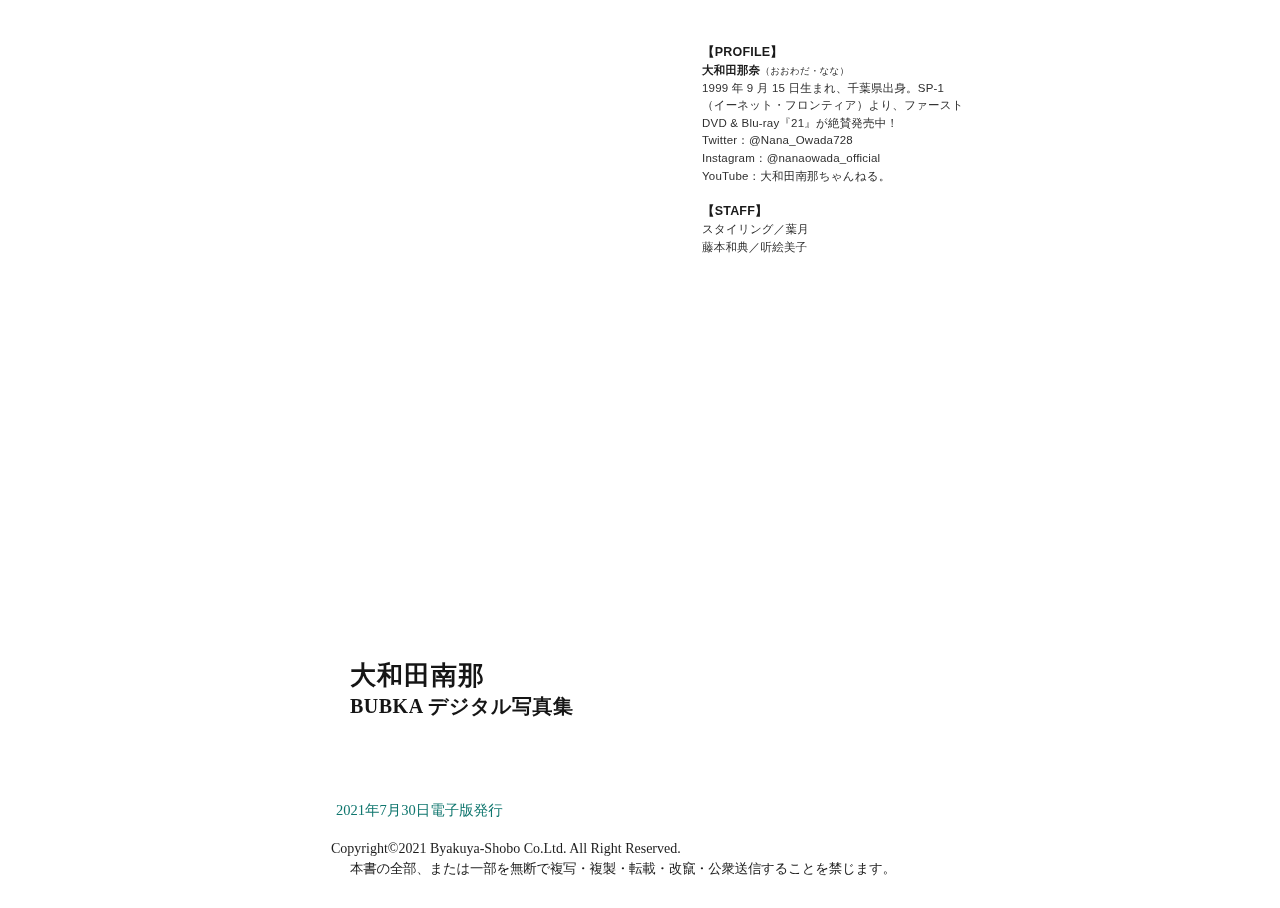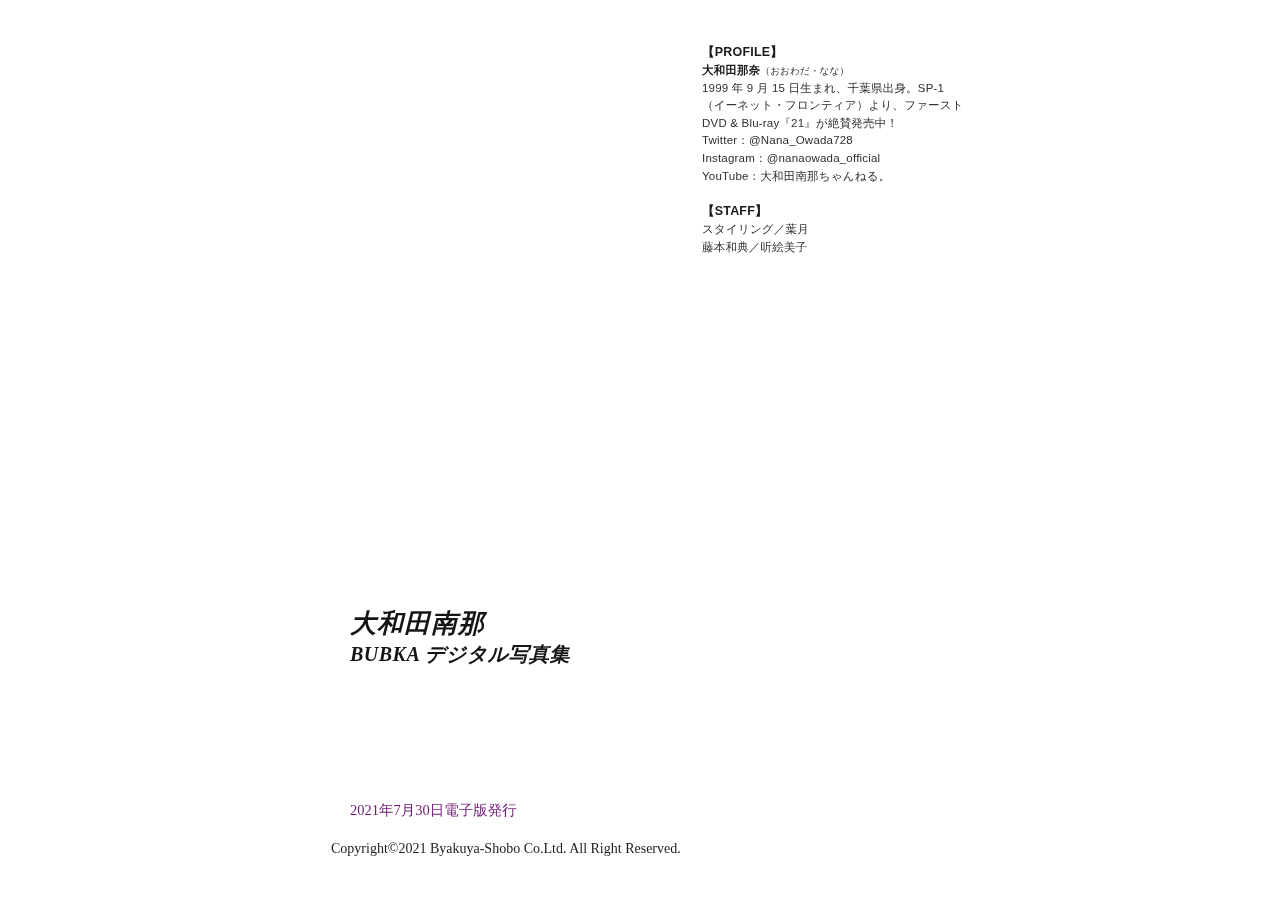--- a/index.html
+++ b/index.html
@@ -45,45 +45,44 @@
   .name-line .reading {
     font-size: 9.5px;
     color: #2e2e2e;
   }
   .spacer { height: 16px; }
 
   
   .title-block {
     position: absolute;
     left: 350px;
-    top: 607px;
+    top: 659px;
     font-family: "Liberation Serif", "DejaVu Serif", serif;
     color: #151515;
     white-space: nowrap;
-    font-style: italic;
   }
   .book-title {
     font-size: 26px;
     font-weight: bold;
     line-height: 33px;
     letter-spacing: 1px;
   }
   .book-sub {
     font-size: 20px;
     font-weight: bold;
     line-height: 29.5px;
     letter-spacing: 0.5px;
   }
   .pub-date {
     position: absolute;
-    left: 350px;
+    left: 336px;
     top: 801px;
     font-family: "Liberation Serif", "DejaVu Serif", serif;
     font-size: 14.5px;
-    color: #701a75;
+    color: #0f766e;
     white-space: nowrap;
   }
   .copyright {
     position: absolute;
     left: 331px;
     top: 841px;
     font-family: "Liberation Serif", "DejaVu Serif", serif;
     font-size: 14px;
     color: #1c1c1c;
     white-space: nowrap;
@@ -121,14 +120,15 @@
     <div class="line">藤本和典／听絵美子</div>
   </section>
 
   <section class="title-block">
     <div class="book-title">大和田南那</div>
     <div class="book-sub">BUBKA デジタル写真集</div>
   </section>
 
   <div class="pub-date">2021年7月30日電子版発行</div>
   <div class="copyright">Copyright©2021 Byakuya-Shobo Co.Ltd. All Right Reserved.</div>
+  <div class="rights">本書の全部、または一部を無断で複写・複製・転載・改竄・公衆送信することを禁じます。</div>
 
 </div>
 
 </body></html>

